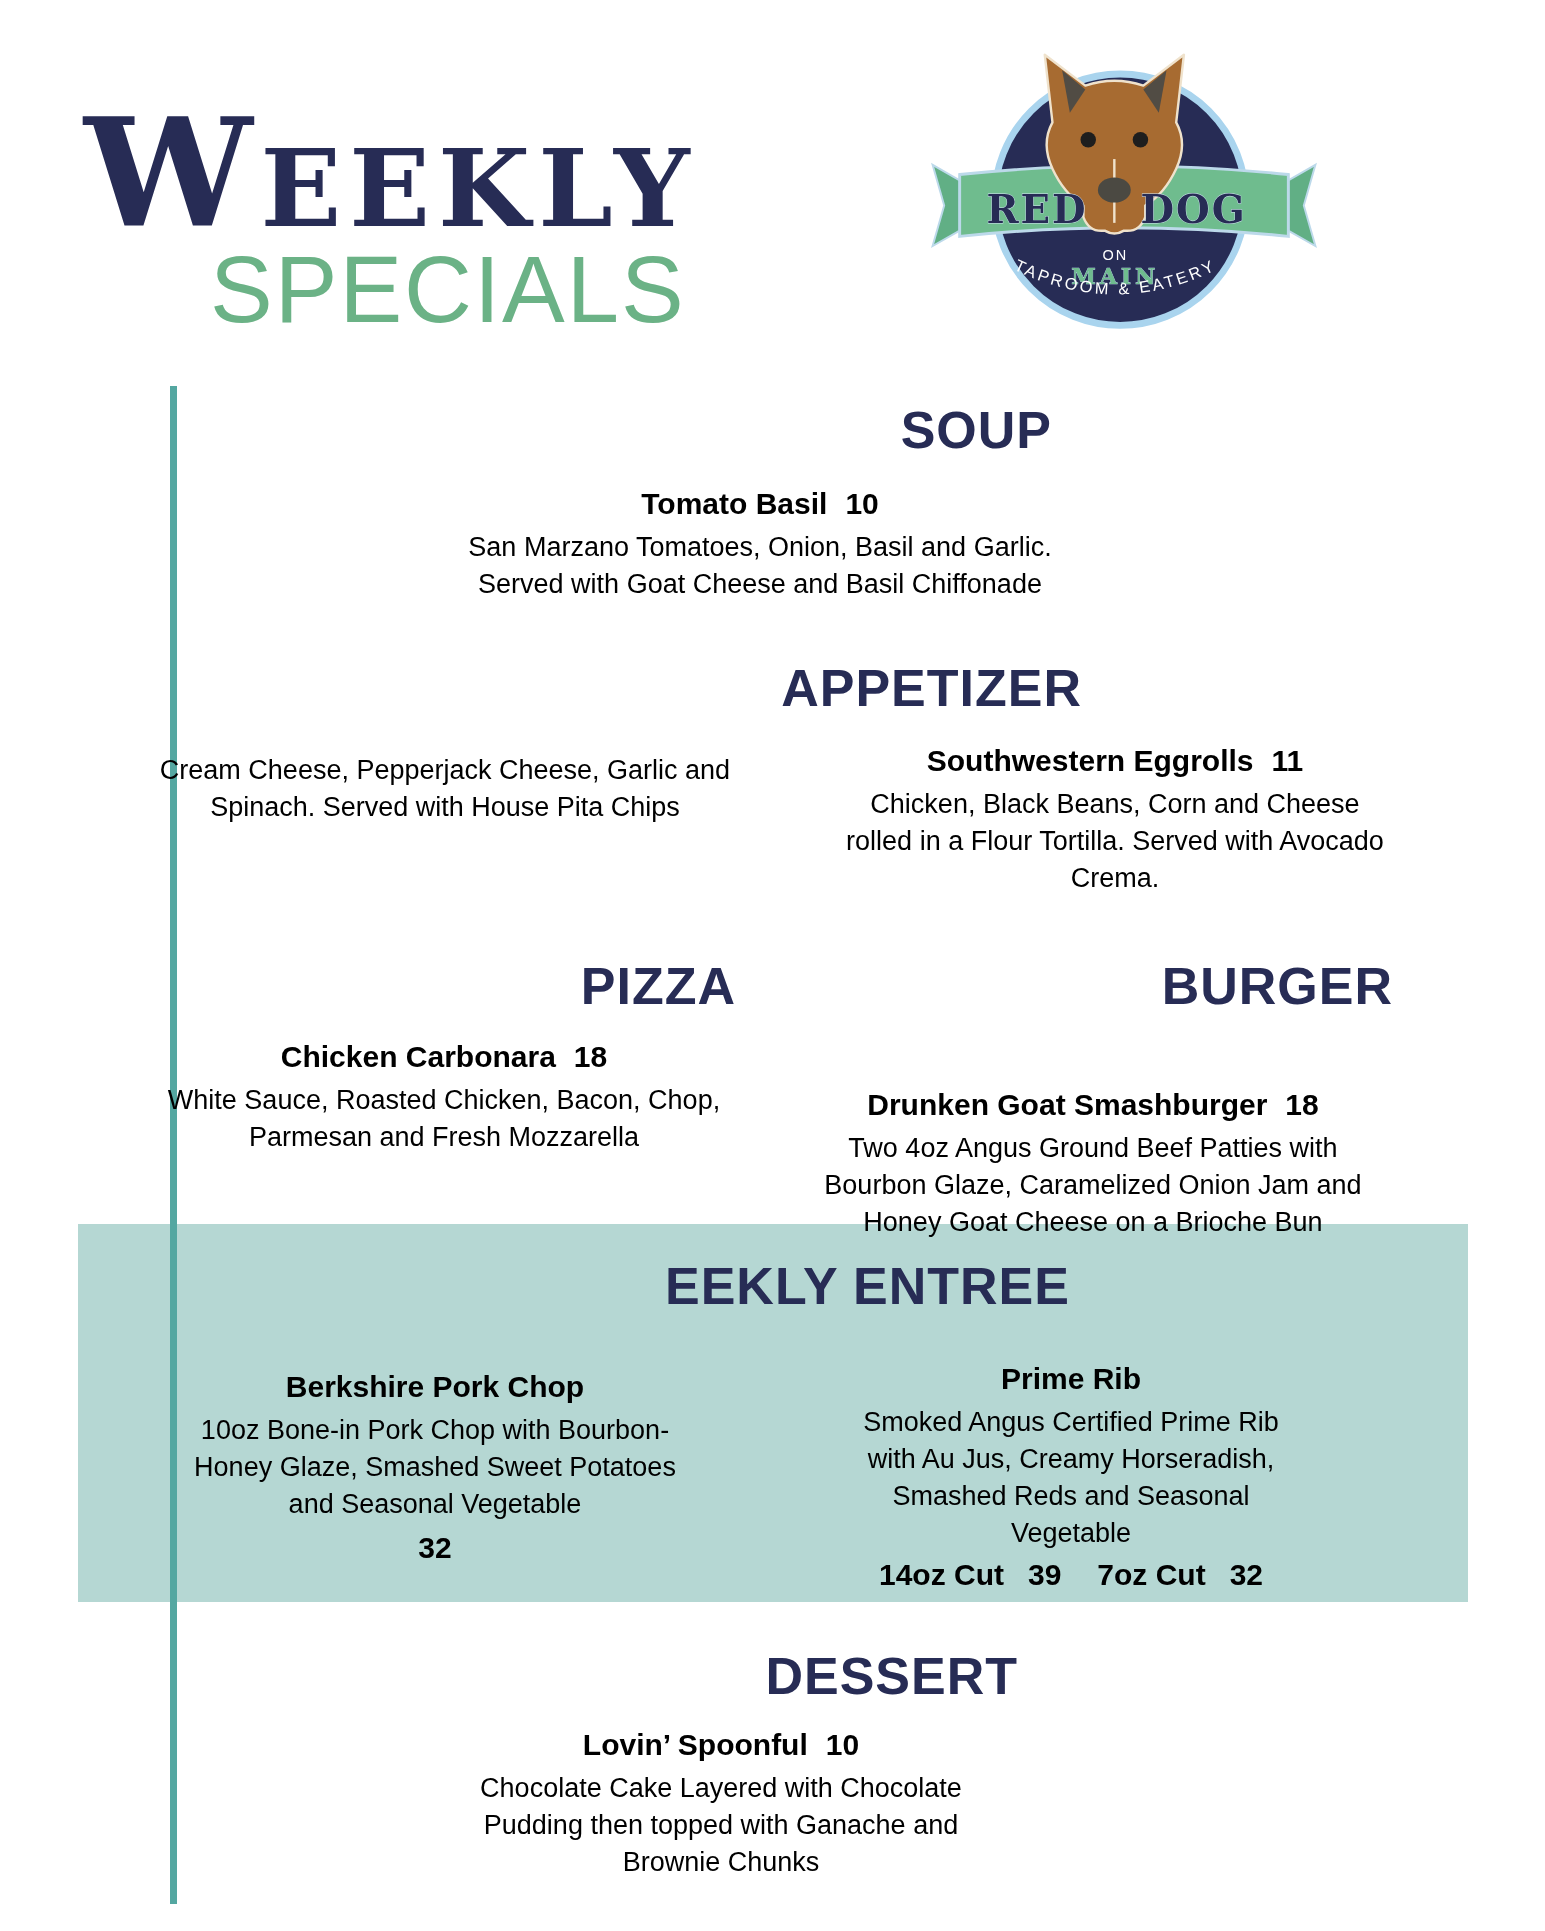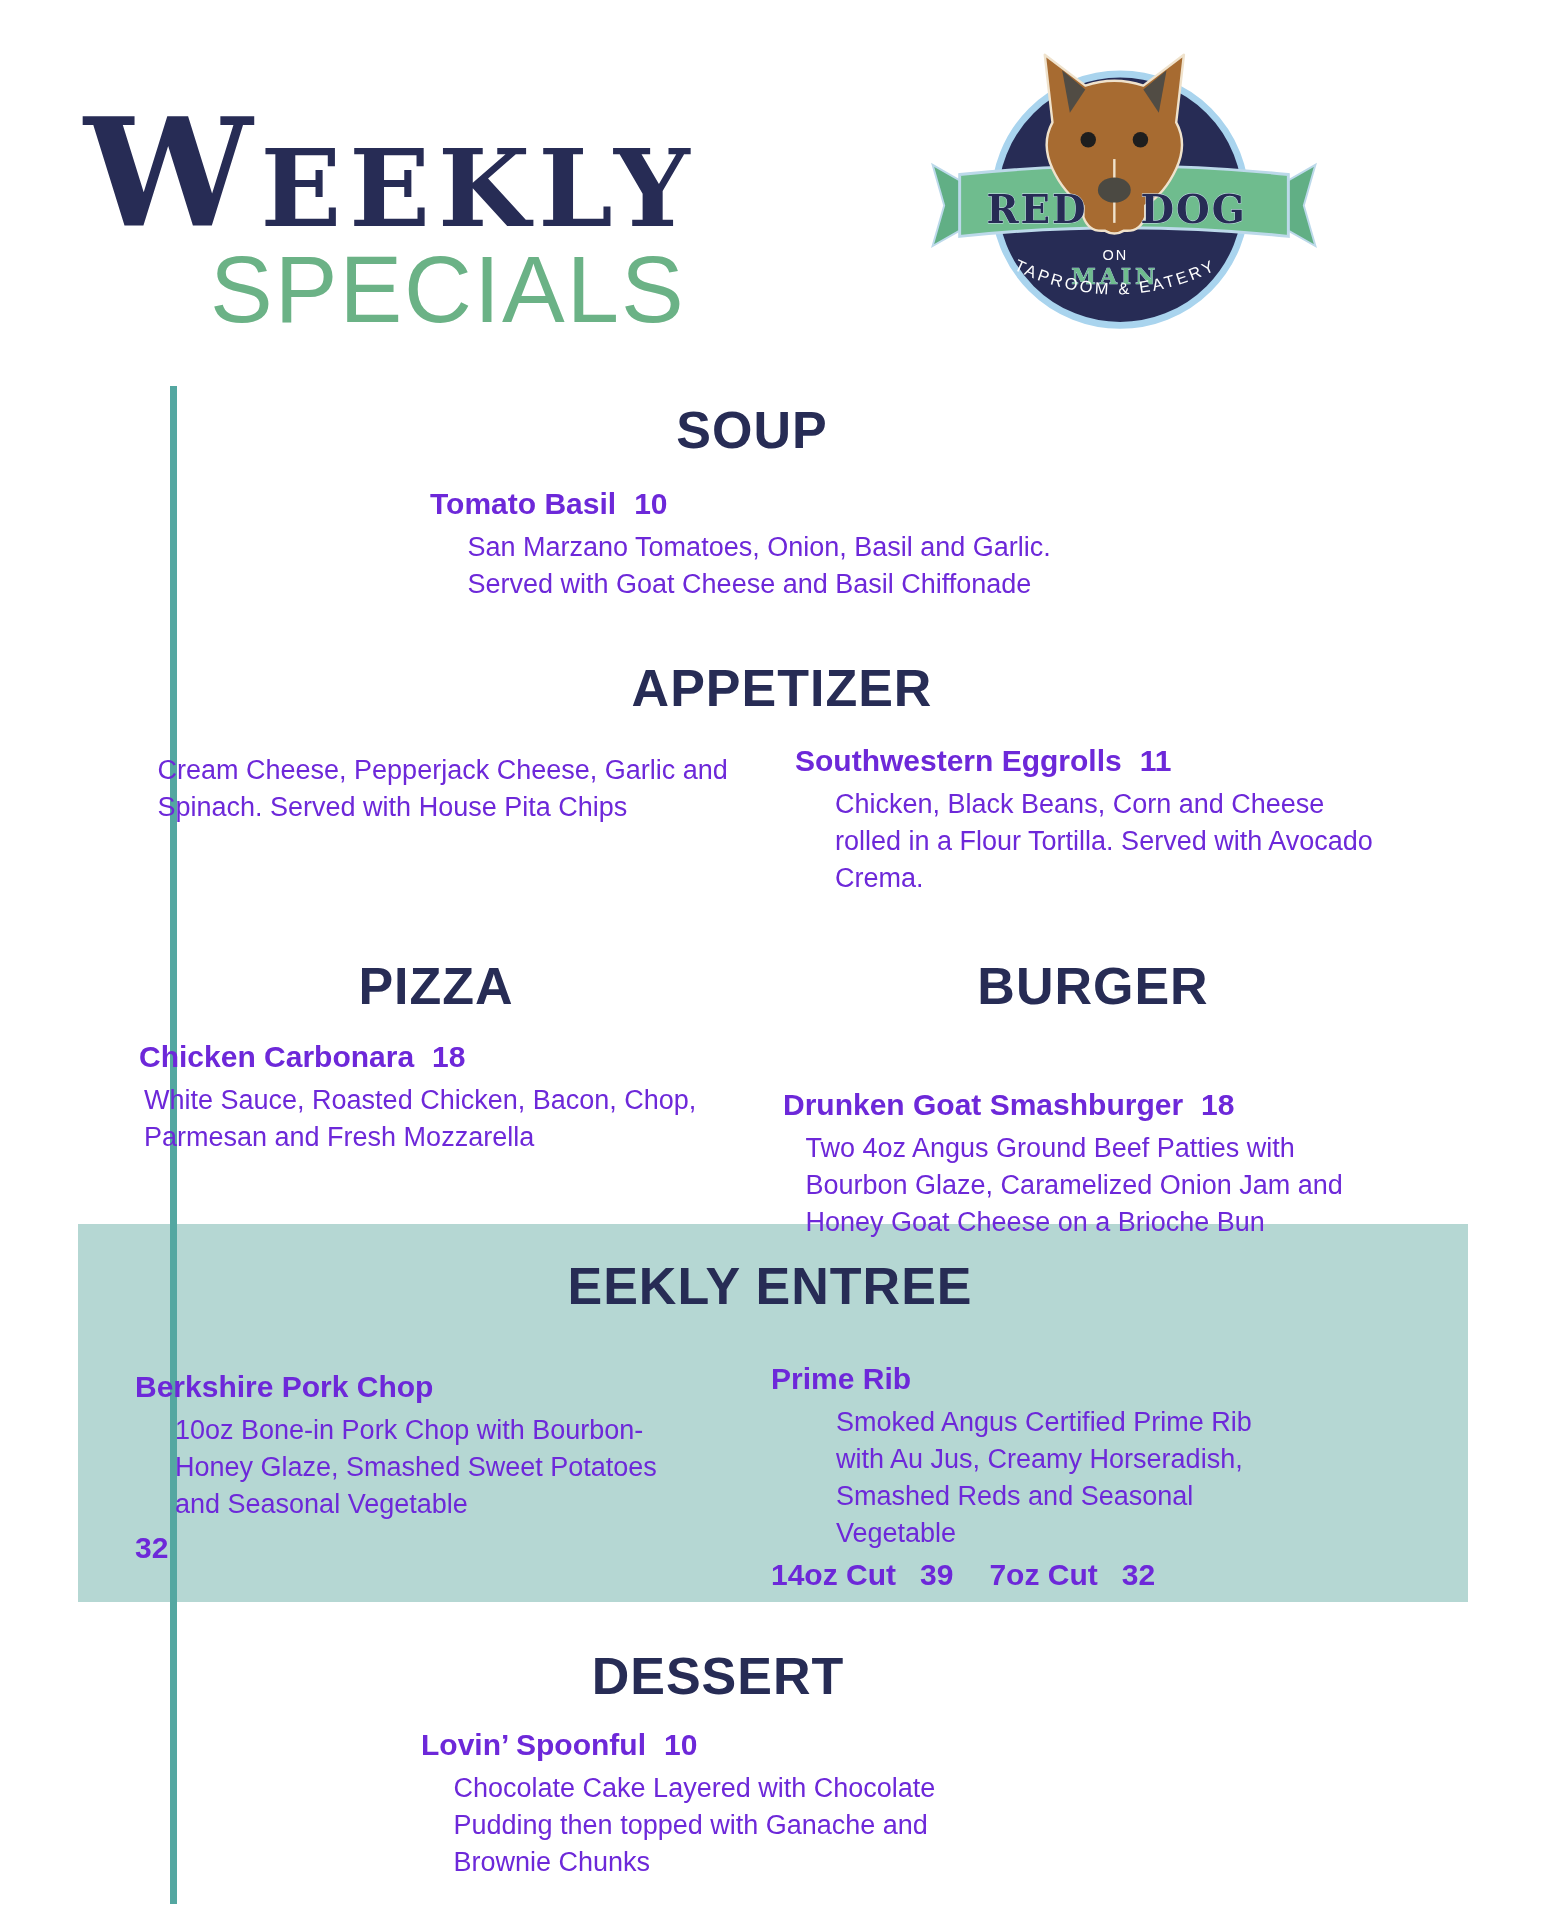--- a/index.html
+++ b/index.html
@@ -23,25 +23,25 @@
     color:#6bb286; line-height:1.1; white-space:nowrap;
   }
   .logo { position:absolute; left:928px; top:45px; width:392px; height:290px; }
 
   
   .vline { position:absolute; left:170px; top:386px; width:7px; height:1518px; background:#54a7a1; z-index:3; }
   .band  { position:absolute; left:78px;  top:1224px; width:1390px; height:378px; background:#b5d7d3; z-index:1; }
 
   
   .sec-head {
-    position:absolute; width:600px; text-align:center;
+    position:absolute; width:600px; text-align:right;
     font-weight:700; font-size:52px; letter-spacing:1px; color:#272c55;
     z-index:4; white-space:nowrap;
   }
-  .menu-item { position:absolute; text-align:left; color:#6d28d9; z-index:4; }
+  .menu-item { position:absolute; text-align:center; color:#000000; z-index:4; }
   .item-name { font-size:30px; font-weight:700; white-space:nowrap; }
   .item-name .price { display:inline-block; margin-left:18px; }
   .item-desc { font-size:27px; line-height:37px; font-weight:400; margin:8px auto 0; }
   .price-line { font-size:30px; font-weight:700; margin-top:8px; }
   .sizes-line { font-size:30px; font-weight:700; margin-top:6px; white-space:nowrap; }
   .sizes-line .g1 { display:inline-block; margin-left:24px; }
   .sizes-line .g2 { display:inline-block; margin-left:36px; }
   .sizes-line .g3 { display:inline-block; margin-left:24px; }
 
   

